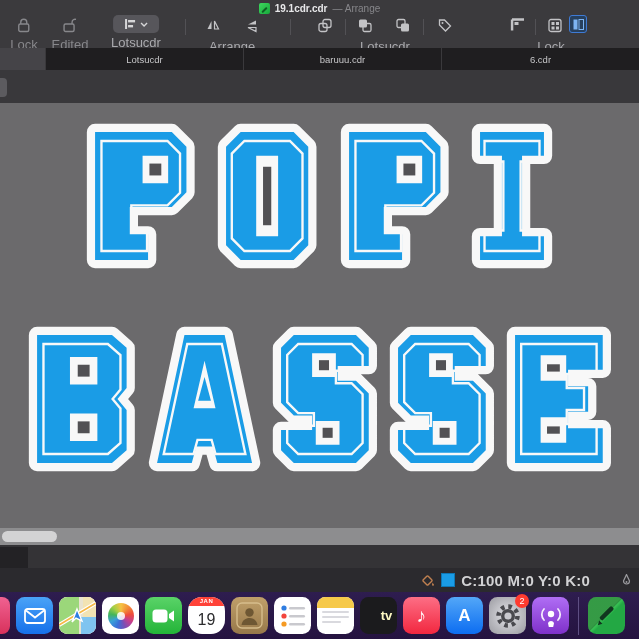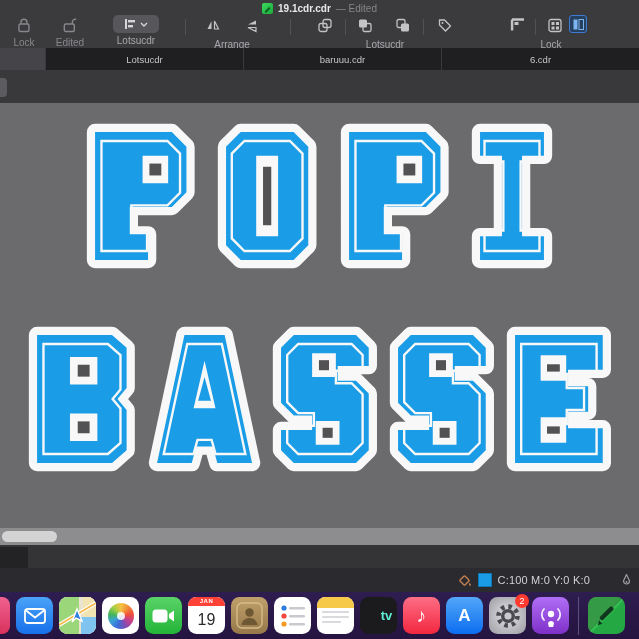--- a/index.html
+++ b/index.html
@@ -15,21 +15,21 @@
   .doc-icon:after { content:""; position:absolute; left:2px; top:6px; width:7px; height:2px;
     background:#0e5f23; transform:rotate(-45deg); border-radius:1px; }
   .title-name { font-size:10px; font-weight:bold; color:#e8e8ea; }
   .title-status { font-size:10px; color:#86868a; }
 
   
   .toolbar { position:absolute; top:14px; left:0; right:0; height:34px; }
   .titem { position:absolute; top:1px; transform:translateX(-50%);
     display:flex; flex-direction:column; align-items:center; }
   .ticon { height:20px; display:flex; align-items:center; justify-content:center; }
-  .tlabel { margin-top:2px; font-size:10px; color:#a9a9ad; white-space:nowrap; }
+  .tlabel { margin-top:2px; font-size:13px; color:#a9a9ad; white-space:nowrap; }
   .tlabel.dim { color:#87878b; }
   .tsep { position:absolute; top:5px; width:1px; height:16px; background:#525155; }
   .pill { width:46px; height:18px; border-radius:5px; background:#57565b;
     display:flex; align-items:center; justify-content:center; gap:4px; }
   .active-view { width:18px; height:18px; border-radius:3px; background:#27405e;
     border:1.5px solid #3e7bd6; display:flex; align-items:center; justify-content:center; }
   svg.ic { display:block; }
 
   
   .tabbar { position:absolute; top:48px; left:0; right:0; height:22px; background:#1f1e20;
@@ -50,67 +50,67 @@
 
   .hscroll { position:absolute; top:458px; left:0; right:0; height:17px; background:#8d8d8f; }
   .hthumb { position:absolute; top:3px; left:2px; width:55px; height:11px; border-radius:6px; background:#d3d3d4; }
   .substrip { position:absolute; top:475px; left:0; right:0; height:23px; background:#343336; }
   .subblock { position:absolute; left:0; top:2px; width:28px; height:21px; background:#232225; }
 
   
   .statusbar { position:absolute; top:498px; left:0; right:0; height:24px; background:#2b2a2e;
     display:flex; align-items:center; justify-content:flex-end; gap:6px; padding-right:8px; }
   .swatch { width:14px; height:14px; background:var(--blue,#1a9ce6); border:1px solid #0e77b5; }
-  .cmyk { font-size:11px; color:#d2d2d4; letter-spacing:.2px; }
+  .cmyk { font-size:15px; color:#d2d2d4; letter-spacing:.2px;font-weight:bold; }
   .pen-slot { margin-left:26px; }
 
   
   .dock { position:absolute; bottom:0; left:0; right:0; height:47px;
     background:linear-gradient(#2e1d4f,#251340); display:flex; align-items:center; gap:6px; }
   .dkicon { width:37px; height:37px; border-radius:8.5px; flex:0 0 auto; position:relative;
     display:flex; align-items:center; justify-content:center; overflow:hidden; }
   .dk-sliver { width:10px; border-radius:0 8px 8px 0; background:linear-gradient(#f06292,#d8315b); }
   .dk-mail { background:linear-gradient(#4aa3f7,#1670ea); }
   .dk-maps { background:#fff; }
   .dk-photos { background:#fff; }
   .flower { width:26px; height:26px; border-radius:50%;
     background:conic-gradient(#f6c244,#f28c38,#ef4d3c,#c63f8f,#7a4fb5,#3a6fd8,#39a0d8,#43b559,#a6cf45,#f6c244); position:relative; }
   .flower:after { content:""; position:absolute; inset:9px; border-radius:50%; background:#fff; opacity:.85; }
   .dk-facetime { background:linear-gradient(#5ad368,#23b438); }
-  .dk-calendar { background:#fff; flex-direction:column; }
+  .dk-calendar { background:#fff; flex-direction:column;border-radius:14px; }
   .cal-month { width:100%; text-align:center; background:#ff4238; color:#fff;
     font-size:6px; font-weight:bold; line-height:9px; letter-spacing:.5px; }
   .cal-day { flex:1; width:100%; display:flex; align-items:center; justify-content:center;
     font-size:16px; color:#2c2c2e; font-weight:300; }
   .dk-contacts { background:linear-gradient(#c0a06a,#97784a); }
   .dk-reminders, .dk-notes { background:#fff; }
   .dk-notes { flex-direction:column; }
   .notes-band { width:100%; height:11px; background:#f6c94a; }
   .notes-body { flex:1; width:100%; padding:3px 5px; display:flex; flex-direction:column; gap:3px; }
   .notes-line { height:2px; background:#d9d9de; border-radius:1px; }
-  .dk-tv { background:#1b1b1d; color:#5eead4; font-weight:bold; font-size:13px;padding-left:16px; }
+  .dk-tv { background:#1b1b1d; color:#fef9c3; font-weight:bold; font-size:13px;padding-left:16px; }
   .dk-music { background:linear-gradient(#fd6e85,#f2273f); color:#fff; font-size:19px; }
   .dk-appstore { background:linear-gradient(#53a7f8,#0c6df1); color:#fff; font-weight:bold; font-size:17px; }
   .dk-settings { background:radial-gradient(#e3e3e8,#9b9ba1); }
   .badge { position:absolute; top:-3px; right:-3px; width:14px; height:14px; border-radius:50%;
     background:#ff3b30; color:#fff; font-size:9px; display:flex; align-items:center; justify-content:center; }
   .dk-podcasts { background:linear-gradient(#b06ef5,#7e30c9); }
   .dock-sep { width:1px; height:38px; background:#5e4f83; margin:0 3px; flex:0 0 auto; }
   .dk-draw { background:linear-gradient(135deg,#49d660 45%,#23a844 55%); }
   .dk-draw .shade { position:absolute; inset:0; background:linear-gradient(135deg,rgba(0,0,0,.28) 48%,rgba(0,0,0,0) 49%); }
 </style>
 </head>
 <body>
 
 <div id="screen">
 
   <div class="menubar">
     <span class="doc-icon"></span>
     <span class="title-name">19.1cdr.cdr</span>
-    <span class="title-status">— Edited</span>
+    <span class="title-status">— Arrange</span>
   </div>
 
   <div class="toolbar">
     <div class="titem" style="left:24px">
       <span class="ticon">
         <svg class="ic" width="13" height="15" viewBox="0 0 13 15">
             <rect x="1.5" y="6" width="10" height="7.5" rx="1.5" fill="none" stroke="#87878b" stroke-width="1.4"></rect>
             <path d="M3.5 6V4.2a3 3 0 0 1 6 0V6" fill="none" stroke="#87878b" stroke-width="1.4"></path>
           </svg>
       </span>

